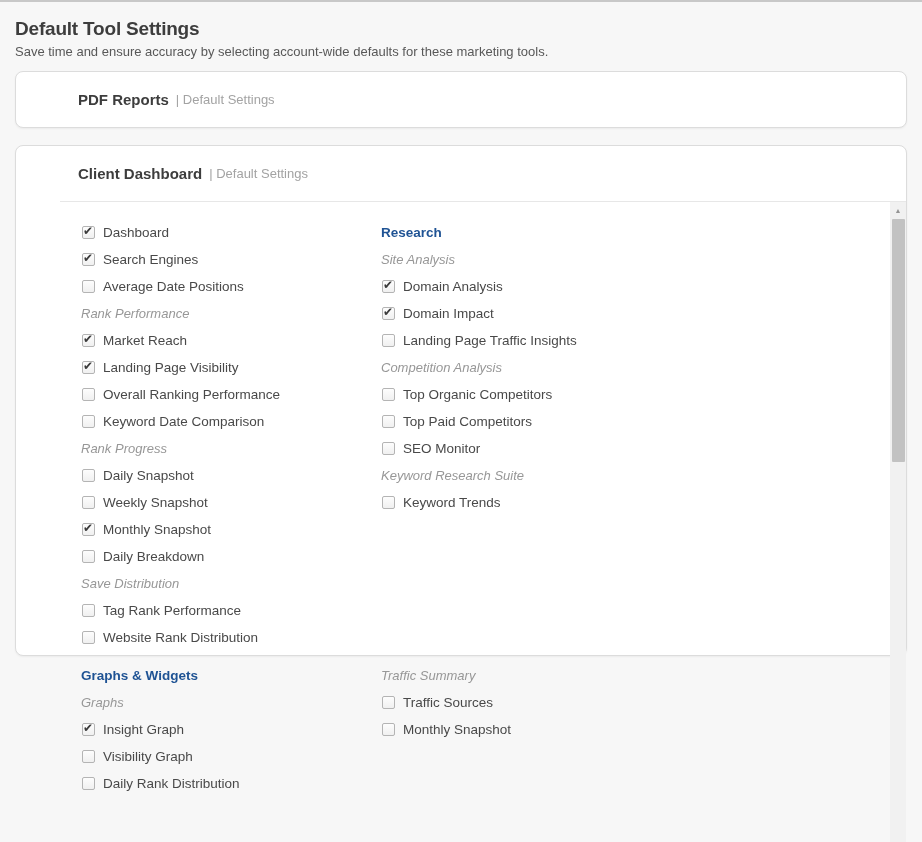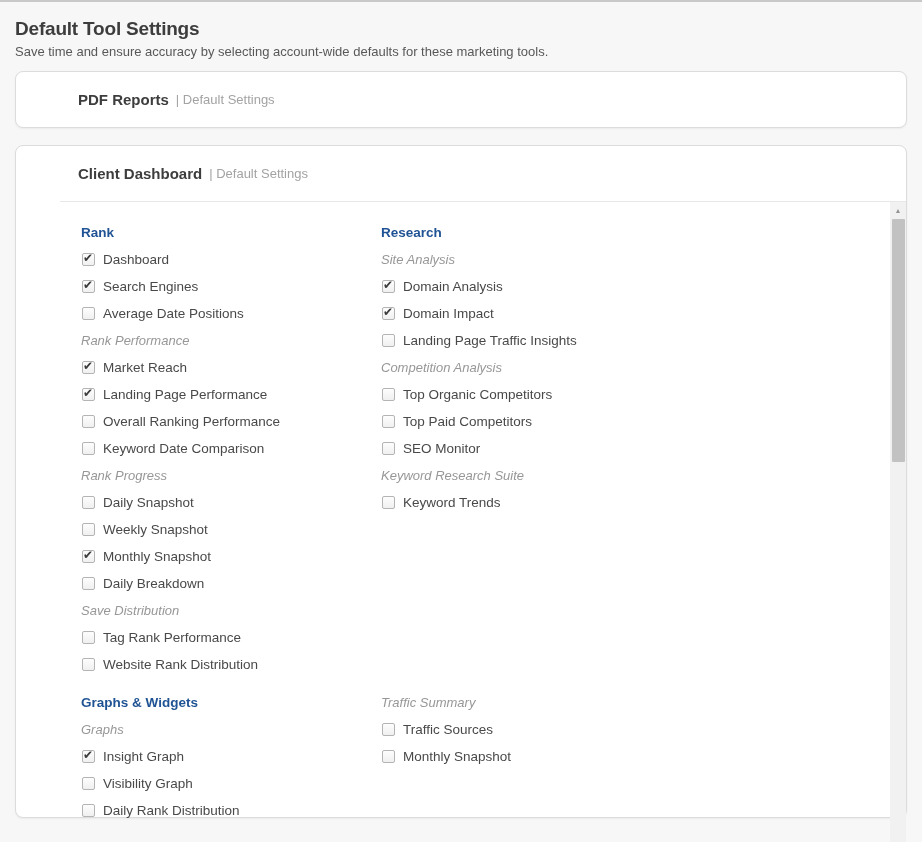--- a/index.html
+++ b/index.html
@@ -26,21 +26,21 @@
     height:55px;
     display:flex;
     align-items:center;
     padding:0 18px;
   }
   .card-title { font-size:15px; font-weight:700; color:#3d3d3d; }
   .card-sub { font-size:13px; color:#a3a3a3; margin-left:7px; }
 
   .card-pdf { margin-bottom:17px; }
 
-  .card-dashboard { height:673px; }
+  .card-dashboard { height:511px; }
   .card-dashboard .card-header { border-bottom:1px solid #e7e7e7; height:56px; }
 
   .scroll-area {
     position:relative;
     height:640px;
     overflow:hidden;
     padding:17px 20px 0 21px;
   }
   .groups-grid {
     display:grid;
@@ -110,21 +110,20 @@
 <div class="card card-dashboard">
   <div class="card-header">
     <span class="card-title">Client Dashboard</span>
     <span class="card-sub">| Default Settings</span>
   </div>
 
   <div class="scroll-area">
     <div class="groups-grid">
 
       <section class="group">
-        <div class="row ghead">Rank</div>
 
         <label class="row cbrow">
           <span class="cb" data-checked="true"></span>
           <span class="lbl">Dashboard</span>
         </label>
         <label class="row cbrow">
           <span class="cb" data-checked="true"></span>
           <span class="lbl">Search Engines</span>
         </label>
         <label class="row cbrow">
@@ -132,21 +131,21 @@
           <span class="lbl">Average Date Positions</span>
         </label>
 
         <div class="row sub">Rank Performance</div>
         <label class="row cbrow">
           <span class="cb" data-checked="true"></span>
           <span class="lbl">Market Reach</span>
         </label>
         <label class="row cbrow">
           <span class="cb" data-checked="true"></span>
-          <span class="lbl">Landing Page Performance</span>
+          <span class="lbl">Landing Page Visibility</span>
         </label>
         <label class="row cbrow">
           <span class="cb" data-checked="false"></span>
           <span class="lbl">Overall Ranking Performance</span>
         </label>
         <label class="row cbrow">
           <span class="cb" data-checked="false"></span>
           <span class="lbl">Keyword Date Comparison</span>
         </label>
 

